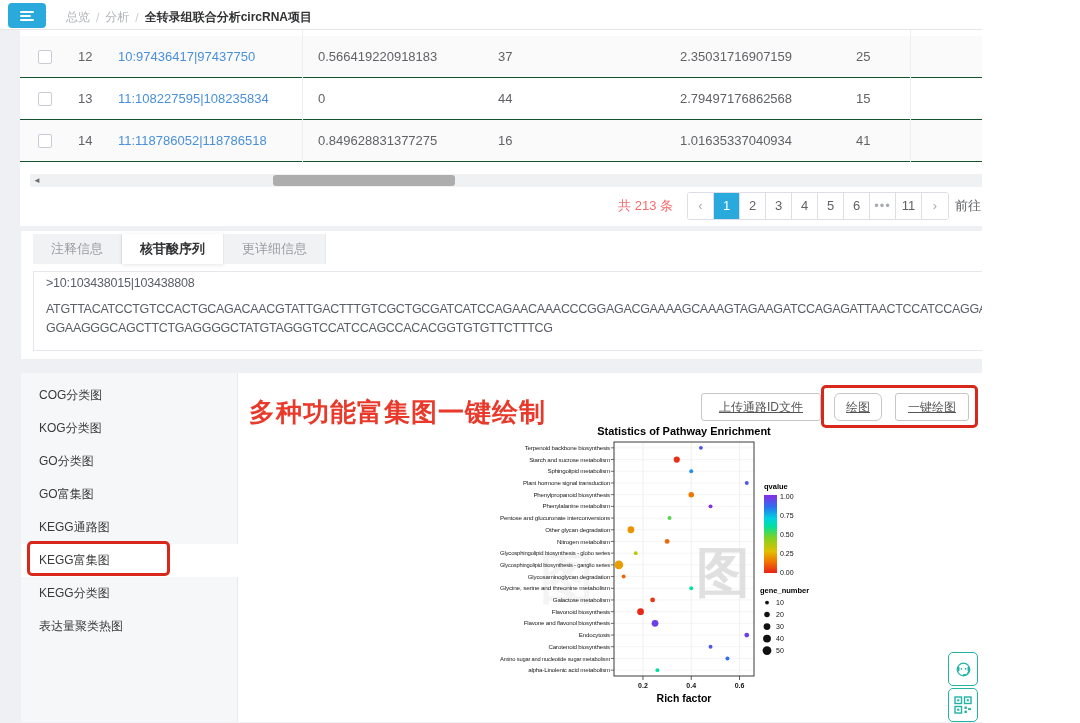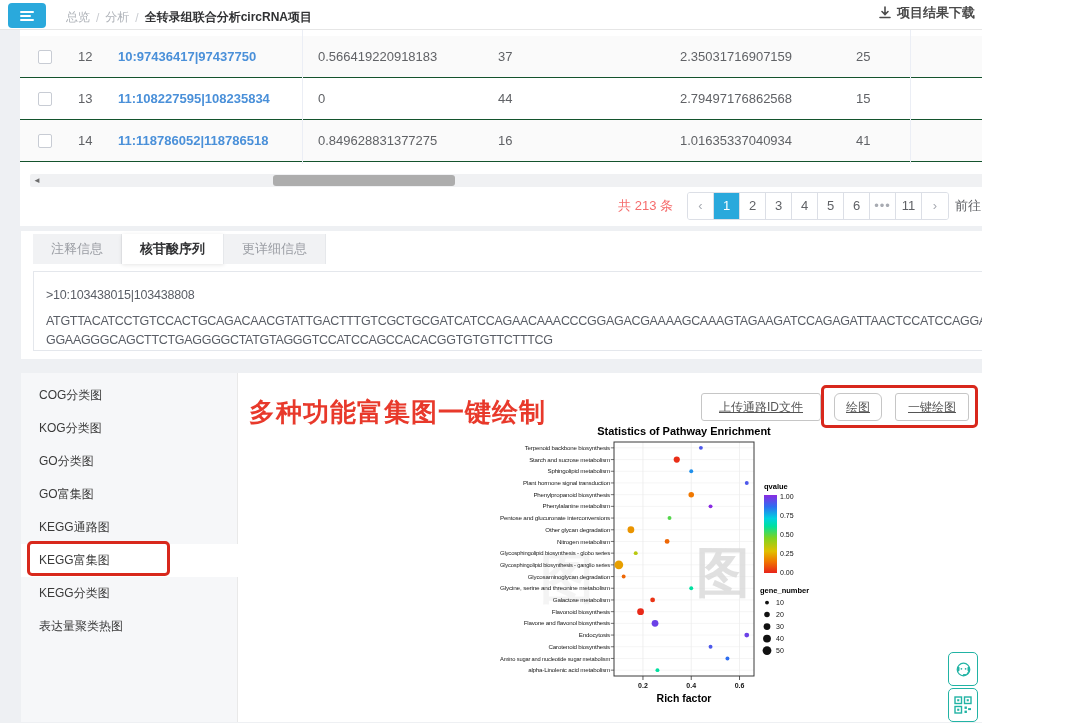--- a/index.html
+++ b/index.html
@@ -19,21 +19,21 @@
   .topbar-right { position:absolute; right:14px; top:4px; display:flex; gap:20px; align-items:center; }
   .top-btn { display:flex; align-items:center; gap:5px; font-size:13px; color:#4a4a4a; font-weight:bold; background:none; border:none; cursor:pointer; font-family:inherit; }
 
   
   .table-card { position:absolute; left:20px; top:30px; width:1040px; height:196px; background:#fff; overflow:hidden; }
   .trow { position:absolute; left:0; width:1040px; height:42px; border-bottom:1px solid #14532d; cursor:pointer; }
   .trow.stripe { background:#fafafa; }
   .col-border { position:absolute; top:0; width:1px; height:134px; background:#ebeef5; }
   .cb { position:absolute; left:18px; top:14px; width:14px; height:14px; border:1px solid #c8ccd4; border-radius:2px; background:#fff; cursor:pointer; }
   .cell { position:absolute; top:0; line-height:42px; font-size:13px; color:#606266; white-space:nowrap; }
-  .c-idx { left:58px; } .c-pos { left:98px; color:var(--link); text-decoration:none; cursor:pointer;font-weight:bold; }
+  .c-idx { left:58px; } .c-pos { left:98px; color:var(--link); text-decoration:none; cursor:pointer; }
   .c-v1 { left:298px; } .c-n1 { left:478px; } .c-v2 { left:660px; } .c-n2 { left:836px; } .c-part { left:1028px; }
   .vscroll { position:absolute; left:1017px; top:4px; width:10px; height:140px; background:#f7f8fa; border-radius:5px; cursor:pointer; }
   .vscroll .thumb { position:absolute; left:1px; top:8px; width:8px; height:58px; background:#bdbdbd; border-radius:4px; }
   .vscroll .arr { position:absolute; left:1px; bottom:0; font-size:8px; color:#8a8a8a; }
   .hscroll { position:absolute; left:10px; top:144px; width:1022px; height:13px; background:#f0f1f3; border-radius:2px; cursor:pointer; }
   .hscroll .thumb { position:absolute; left:243px; top:1px; width:182px; height:11px; background:#adadad; border-radius:3px; }
   .hscroll .arr { position:absolute; top:1px; font-size:8px; color:#6d6d6d; line-height:11px; }
   .hscroll .arr.l { left:3px; } .hscroll .arr.r { right:3px; }
 
   
@@ -46,21 +46,21 @@
   .pg.nav { color:#a8abb2; }
   .pg.dots { color:#a8abb2; letter-spacing:1px; }
   .goto-label, .goto-unit { color:#606266; }
   .goto-input { width:34px; height:26px; border:1px solid #dcdfe6; border-radius:3px; text-align:center; font-size:13px; color:#606266; font-family:inherit; }
 
   
   .tabs-card { position:absolute; left:20px; top:230px; width:1040px; height:130px; background:#fff; border:1px solid #eef0f3; }
   .tabhead { position:absolute; left:12px; top:3px; display:flex; height:30px; }
   .tab { padding:0 18px; line-height:30px; font-size:13px; color:#9a9da3; background:#f1f2f4; cursor:pointer; border-right:1px solid #e6e8eb; }
   .tab.active { background:#fff; color:#303133; font-weight:bold; box-shadow:0 1px 4px rgba(0,0,0,0.10); }
-  .seqbox { position:absolute; left:12px; top:40px; width:1016px; height:80px; border:1px solid #e4e7ec; padding:16px 12px; overflow:hidden; }
+  .seqbox { position:absolute; left:12px; top:40px; width:1016px; height:80px; border:1px solid #e4e7ec; padding:4px 12px; overflow:hidden; }
   .seqhead { font-size:12.5px; color:#5a5e66; margin-bottom:10px; letter-spacing:-0.2px; }
   .seqbody { font-size:12.5px; color:#5a5e66; word-break:break-all; line-height:1.55; letter-spacing:-0.3px; }
 
   
   .bottom-card { position:absolute; left:20px; top:372px; width:1040px; height:351px; background:#fff; border:1px solid #eef0f3; overflow:hidden; }
   .sidebar { position:absolute; left:0; top:0; width:217px; height:100%; background:#f6f7f9; border-right:1px solid #e9e9e9; padding-top:6px; }
   .side-item { height:33px; line-height:33px; padding-left:18px; font-size:12px; font-weight:normal; color:#3a3a3a; cursor:pointer; }
   .side-item.active { background:#fff; margin-right:-1px; }
   .red-box { position:absolute; border:3px solid var(--hl-red); border-radius:5px; pointer-events:none; z-index:4; }
   .red-box.side { left:6px; top:168px; width:143px; height:35px; }
@@ -90,34 +90,20 @@
           <i></i>
         </span>
     </button>
     <nav class="breadcrumb">
       <span>总览</span>
       <span class="sep">/</span>
       <span>分析</span>
       <span class="sep">/</span>
       <span class="current">全转录组联合分析circRNA项目</span>
     </nav>
-    <div class="topbar-right">
-      <button class="top-btn">
-        <svg width="14" height="14" viewBox="0 0 14 14">
-            <path d="M7 1v7M4 5.5L7 8.5 10 5.5M2 11.5h10" stroke="#4a4a4a" stroke-width="1.6" fill="none" stroke-linecap="round"></path>
-          </svg>
-        <span>项目结果下载</span>
-      </button>
-      <button class="top-btn">
-        <svg width="14" height="14" viewBox="0 0 14 14">
-            <path d="M3.5 2v9M1.5 8.5L3.5 11 5.5 8.5M8 3h4.5M8 7h3.5M8 11h2.5" stroke="#4a4a4a" stroke-width="1.5" fill="none" stroke-linecap="round"></path>
-          </svg>
-        <span>项目详情</span>
-      </button>
-    </div>
   </header>
 
   <section class="table-card">
     <div class="trow stripe" style="top:6px">
       <span class="cb"></span>
       <span class="cell c-idx">12</span>
       <a class="cell c-pos">10:97436417|97437750</a>
       <span class="cell c-v1">0.566419220918183</span>
       <span class="cell c-n1">37</span>
       <span class="cell c-v2">2.35031716907159</span>

